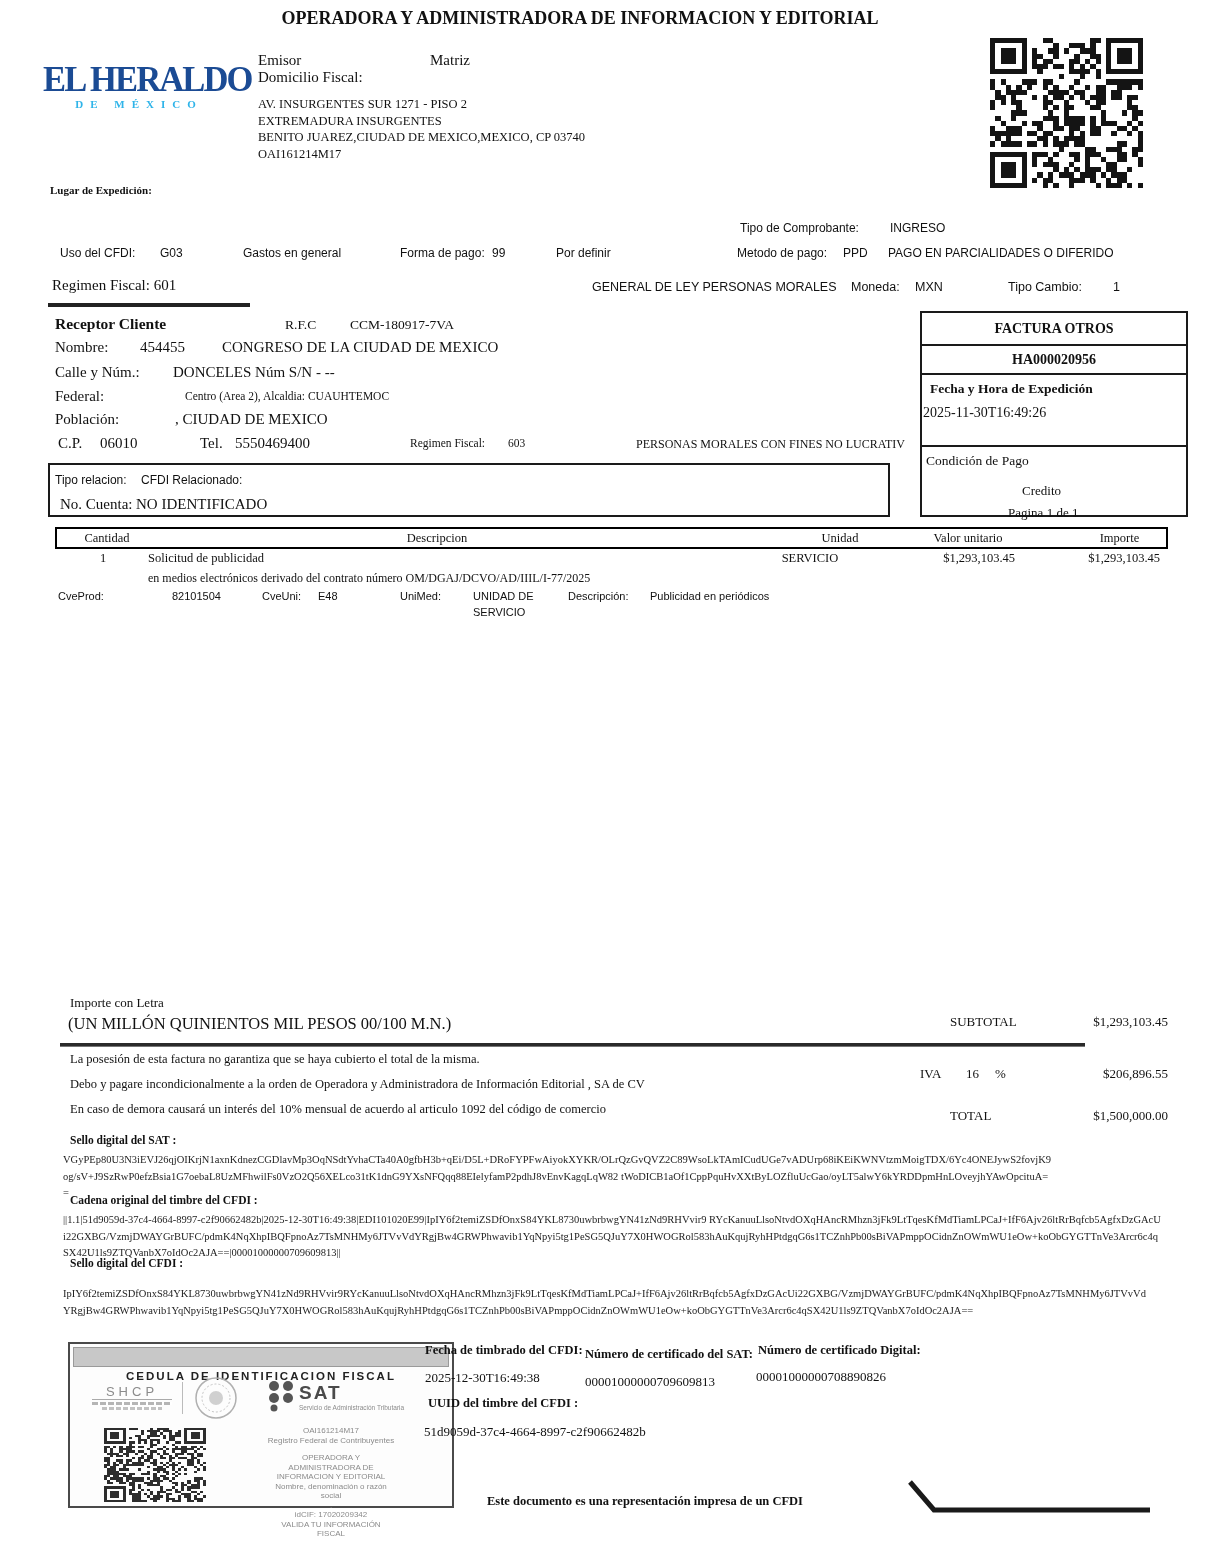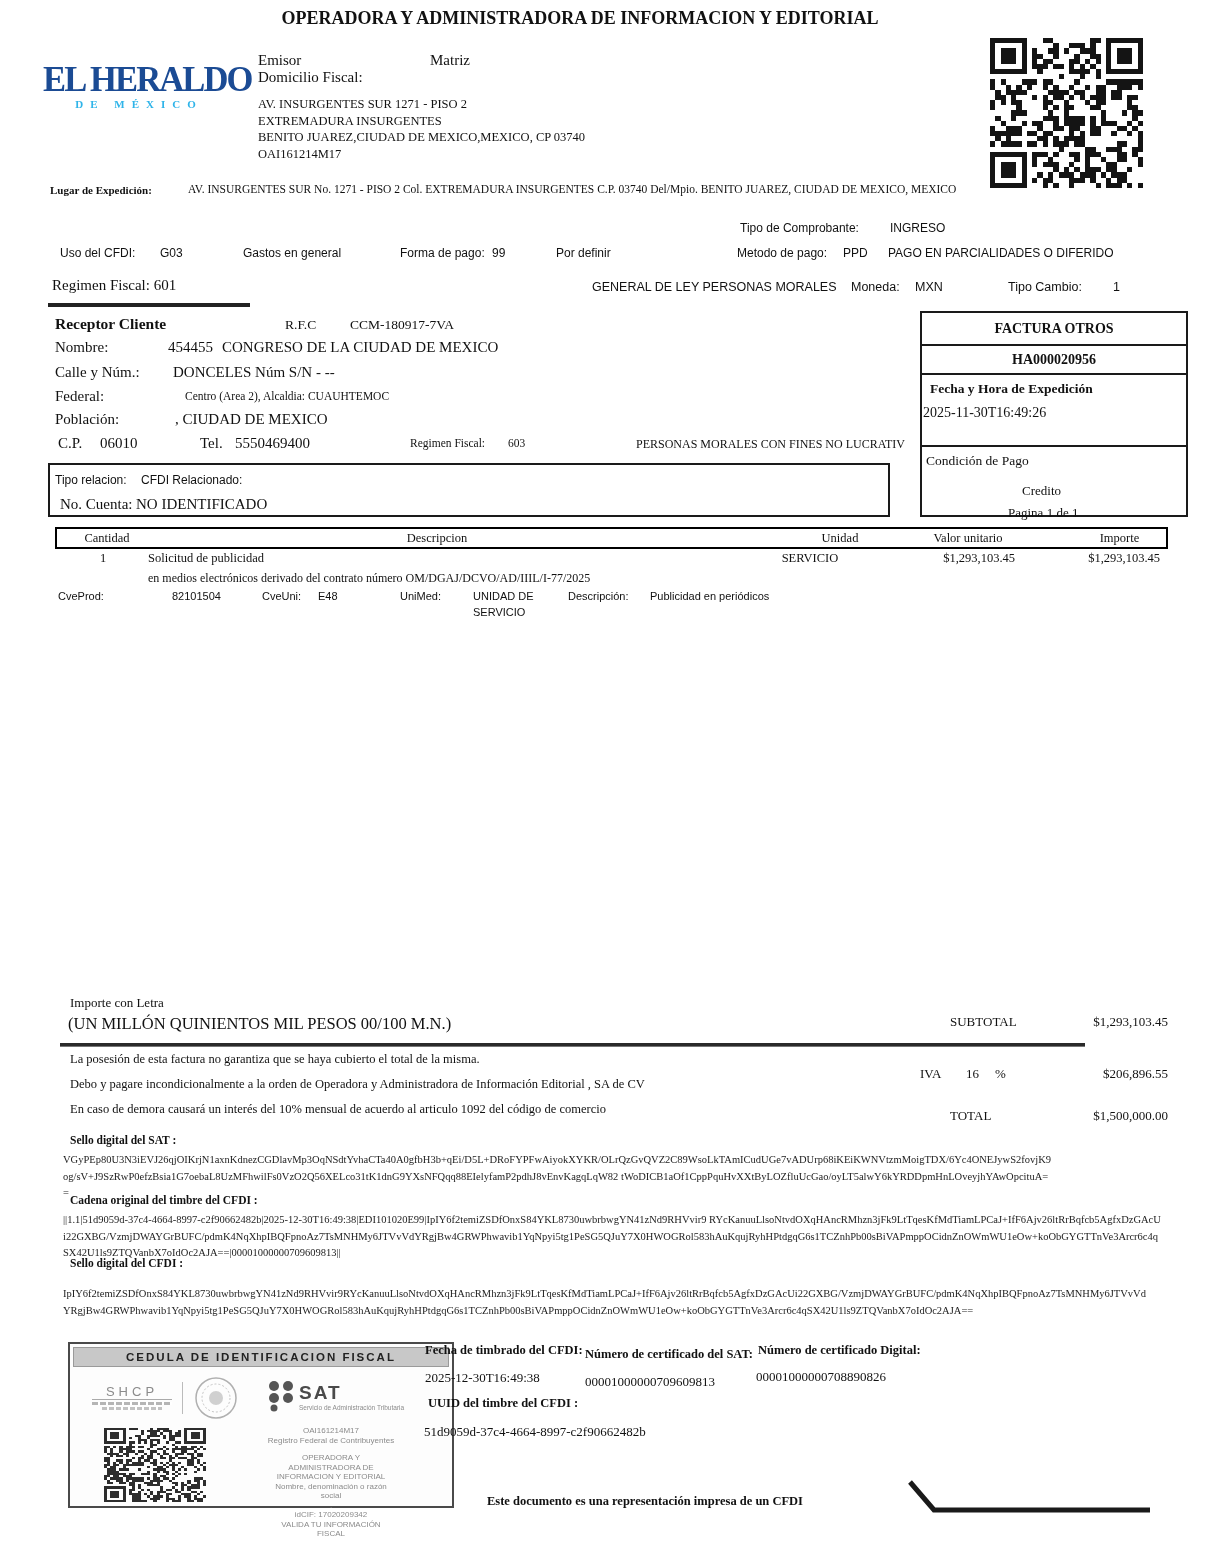--- a/index.html
+++ b/index.html
@@ -433,21 +433,20 @@
         <rect x="15" y="28" width="1" height="1" fill="#141414"></rect>
         <rect x="20" y="28" width="1" height="1" fill="#141414"></rect>
         <rect x="22" y="28" width="1" height="1" fill="#141414"></rect>
         <rect x="23" y="28" width="1" height="1" fill="#141414"></rect>
         <rect x="24" y="28" width="1" height="1" fill="#141414"></rect>
         <rect x="26" y="28" width="1" height="1" fill="#141414"></rect>
         <rect x="28" y="28" width="1" height="1" fill="#141414"></rect>
       </svg></div>
 
   <div class="abs serif b" style="left:50px;top:184px;font-size:11px;">Lugar de Expedición:</div>
-  <div class="abs serif" style="left:188px;top:183px;font-size:11.5px;white-space:nowrap;">AV. INSURGENTES SUR No. 1271 - PISO 2 Col. EXTREMADURA INSURGENTES C.P. 03740 Del/Mpio. BENITO JUAREZ, CIUDAD DE MEXICO, MEXICO</div>
 
   <div class="abs sans sans12" style="left:740px;top:221px;">Tipo de Comprobante:</div>
   <div class="abs sans sans12" style="left:890px;top:221px;">INGRESO</div>
 
   <div class="abs sans sans12" style="left:60px;top:246px;">Uso del CFDI:</div>
   <div class="abs sans sans12" style="left:160px;top:246px;">G03</div>
   <div class="abs sans sans12" style="left:243px;top:246px;">Gastos en general</div>
   <div class="abs sans sans12" style="left:400px;top:246px;">Forma de pago:</div>
   <div class="abs sans sans12" style="left:492px;top:246px;">99</div>
   <div class="abs sans sans12" style="left:556px;top:246px;">Por definir</div>
@@ -462,21 +461,21 @@
   <div class="abs sans" style="left:1008px;top:280px;font-size:12.5px;">Tipo Cambio:</div>
   <div class="abs sans" style="left:1113px;top:280px;font-size:12.5px;">1</div>
 
   <div class="abs thickline" style="left:48px;top:303px;width:202px;height:4px;"></div>
 
   <div class="abs serif b" style="left:55px;top:315px;font-size:15.5px;">Receptor Cliente</div>
   <div class="abs serif" style="left:285px;top:317px;font-size:13.5px;">R.F.C</div>
   <div class="abs serif" style="left:350px;top:317px;font-size:13.5px;">CCM-180917-7VA</div>
 
   <div class="abs serif lbl13" style="left:55px;top:339px;">Nombre:</div>
-  <div class="abs serif lbl13" style="left:140px;top:339px;margin-left:28px;">454455</div>
+  <div class="abs serif lbl13" style="left:140px;top:339px;">454455</div>
   <div class="abs serif lbl13" style="left:222px;top:339px;">CONGRESO DE LA CIUDAD DE MEXICO</div>
 
   <div class="abs serif lbl13" style="left:55px;top:364px;">Calle y Núm.:</div>
   <div class="abs serif lbl13" style="left:173px;top:364px;">DONCELES Núm S/N - --</div>
 
   <div class="abs serif lbl13" style="left:55px;top:388px;">Federal:</div>
   <div class="abs serif" style="left:185px;top:390px;font-size:11.5px;">Centro (Area 2), Alcaldia: CUAUHTEMOC</div>
 
   <div class="abs serif lbl13" style="left:55px;top:411px;">Población:</div>
   <div class="abs serif lbl13" style="left:175px;top:411px;">, CIUDAD DE MEXICO</div>
@@ -562,21 +561,21 @@
   <div class="abs code" style="left:63px;top:1152px;width:990px;">VGyPEp80U3N3iEVJ26qjOIKrjN1axnKdnezCGDlavMp3OqNSdtYvhaCTa40A0gfbH3b+qEi/D5L+DRoFYPFwAiyokXYKR/OLrQzGvQVZ2C89WsoLkTAmICudUGe7vADUrp68iKEiKWNVtzmMoigTDX/6Yc4ONEJywS2fovjK9og/sV+J9SzRwP0efzBsia1G7oebaL8UzMFhwilFs0VzO2Q56XELco31tK1dnG9YXsNFQqq88EIelyfamP2pdhJ8vEnvKagqLqW82 tWoDICB1aOf1CppPquHvXXtByLOZfluUcGao/oyLT5alwY6kYRDDpmHnLOveyjhYAwOpcituA==</div>
 
   <div class="abs serif b" style="left:70px;top:1194px;font-size:11.5px;">Cadena original del timbre del CFDI :</div>
   <div class="abs code" style="left:63px;top:1212px;width:1100px;">||1.1|51d9059d-37c4-4664-8997-c2f90662482b|2025-12-30T16:49:38|EDI101020E99|IpIY6f2temiZSDfOnxS84YKL8730uwbrbwgYN41zNd9RHVvir9 RYcKanuuLlsoNtvdOXqHAncRMhzn3jFk9LtTqesKfMdTiamLPCaJ+IfF6Ajv26ltRrBqfcb5AgfxDzGAcUi22GXBG/VzmjDWAYGrBUFC/pdmK4NqXhpIBQFpnoAz7TsMNHMy6JTVvVdYRgjBw4GRWPhwavib1YqNpyi5tg1PeSG5QJuY7X0HWOGRol583hAuKqujRyhHPtdgqG6s1TCZnhPb00sBiVAPmppOCidnZnOWmWU1eOw+koObGYGTTnVe3Arcr6c4qSX42U1ls9ZTQVanbX7oIdOc2AJA==|00001000000709609813||</div>
 
   <div class="abs serif b" style="left:70px;top:1257px;font-size:11.5px;">Sello digital del CFDI :</div>
   <div class="abs code" style="left:63px;top:1286px;width:1085px;">IpIY6f2temiZSDfOnxS84YKL8730uwbrbwgYN41zNd9RHVvir9RYcKanuuLlsoNtvdOXqHAncRMhzn3jFk9LtTqesKfMdTiamLPCaJ+IfF6Ajv26ltRrBqfcb5AgfxDzGAcUi22GXBG/VzmjDWAYGrBUFC/pdmK4NqXhpIBQFpnoAz7TsMNHMy6JTVvVdYRgjBw4GRWPhwavib1YqNpyi5tg1PeSG5QJuY7X0HWOGRol583hAuKqujRyhHPtdgqG6s1TCZnhPb00sBiVAPmppOCidnZnOWmWU1eOw+koObGYGTTnVe3Arcr6c4qSX42U1ls9ZTQVanbX7oIdOc2AJA==</div>
 
   <div class="abs" style="left:68px;top:1342px;width:386px;height:166px;border:2px solid #4a4a4a;box-sizing:border-box;background:#fdfdfd;">
     <div style="margin:3px 3px 0 3px;height:20px;background:#c8c8c8;border:1px solid #9a9a9a;box-sizing:border-box;">
-      <div class="sans b ctr" style="font-size:11.5px;letter-spacing:2px;padding-top:3px;color:#222;">CEDULA DE IDENTIFICACION FISCAL</div>
+      <div class="sans b ctr" style="font-size:11.5px;letter-spacing:2px;padding-top:3px;color:#222;margin-top:19px;">CEDULA DE IDENTIFICACION FISCAL</div>
     </div>
 
     <div class="abs" style="left:22px;top:40px;width:80px;">
       <div class="sans ctr cedula-gray" style="font-size:13px;letter-spacing:4px;border-bottom:1px solid #aaa;">SHCP</div>
       <div style="height:2px;"></div>
       <div style="height:3px;background:repeating-linear-gradient(90deg,#b5b5b5 0 6px,#fff 6px 8px);"></div>
       <div style="height:2px;"></div>
       <div style="height:3px;margin:0 10px;background:repeating-linear-gradient(90deg,#c2c2c2 0 5px,#fff 5px 7px);"></div>
     </div>
     <div class="abs" style="left:112px;top:38px;width:1px;height:32px;background:#bbb;"></div>

